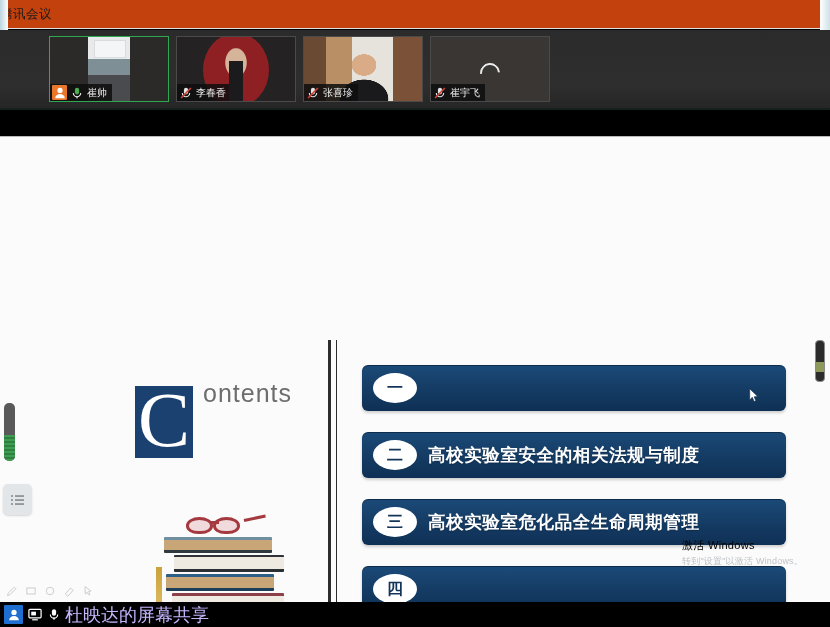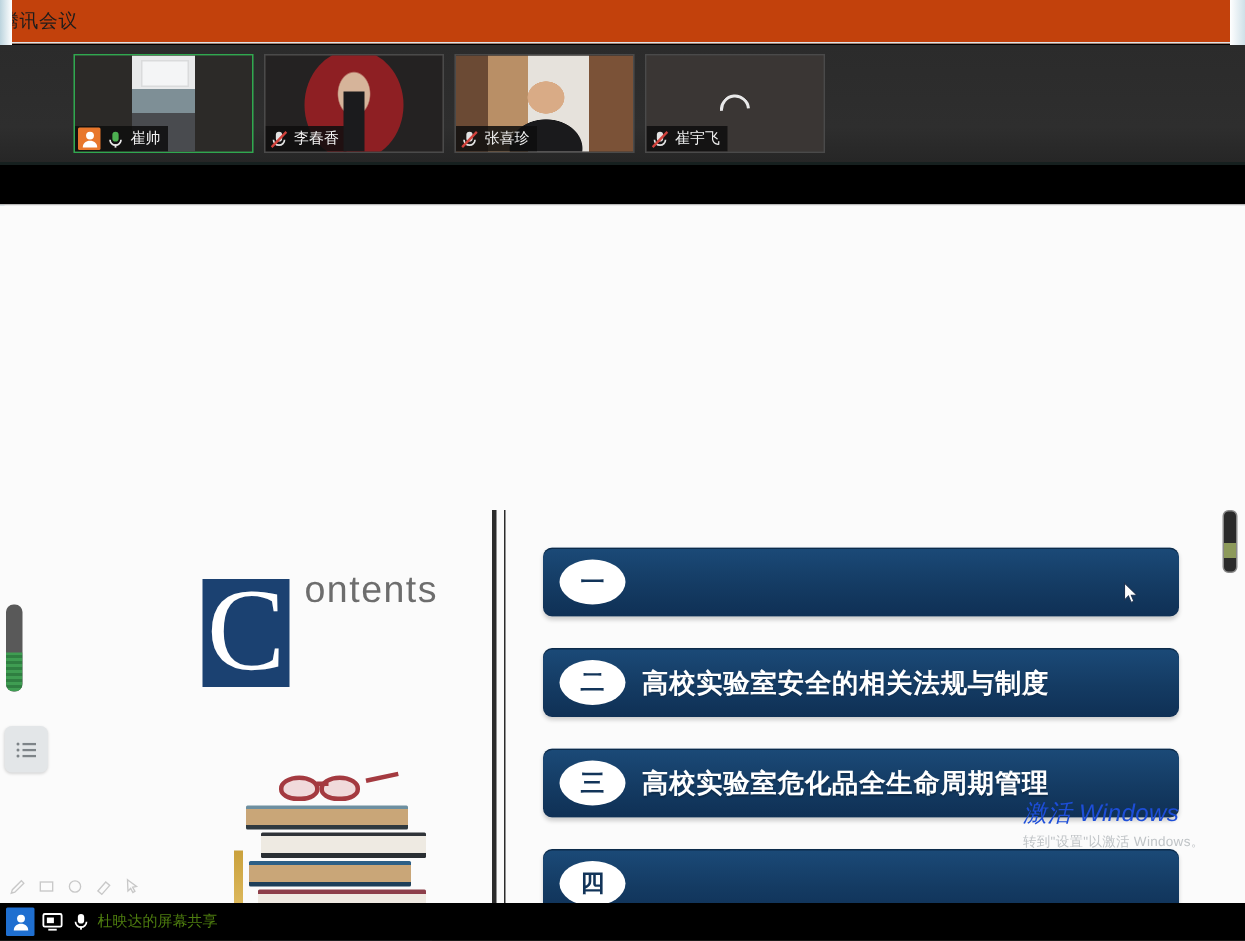--- a/index.html
+++ b/index.html
@@ -145,21 +145,21 @@
   .bar .btxt {
     margin-left:11px; color:#ffffff; font-size:17.5px; font-weight:700;
     letter-spacing:.6px; white-space:nowrap;
     font-family:"DejaVu Sans","Liberation Sans",sans-serif;
     text-shadow:0 1px 1px rgba(0,0,0,.25);
   }
 
   
   .wm { position:absolute; right:27px; bottom:34px; text-align:left; color:#c2c6c9;
         user-select:none; }
-  .wm .w1 { font-size:16px; color:#1d4ed8; letter-spacing:.3px;font-style:italic;}
+  .wm .w1 { font-size:11px; color:#000000; letter-spacing:.3px;}
   .wm .w2 { font-size:9px; color:#bfc3c6; margin-top:2px; letter-spacing:.2px;}
 
   
   .annot { position:absolute; left:6px; bottom:5px; display:flex; gap:7px; align-items:center;
            opacity:.45; }
   .annot svg { display:block; }
 
   
   .meter-l { position:absolute; left:4px; top:403px; width:11px; height:58px;
              background:#595959; border-radius:5px; overflow:hidden; }
@@ -170,21 +170,21 @@
               align-items:center; justify-content:center; box-shadow:0 1px 2px rgba(0,0,0,.15); }
   .meter-r { position:absolute; right:5px; top:340px; width:10px; height:42px;
              background:#2b2b2b; border-radius:4px; border:1px solid #8a8a8a; overflow:hidden;}
   .meter-r .fill { position:absolute; left:0; bottom:9px; width:10px; height:10px;
              background:#8d9a5b; }
 
   
   .band-bottom { position:absolute; left:0; top:602px; width:830px; height:25px; background:#000; }
   .statusbar { position:absolute; left:0; top:602px; width:830px; height:25px;
                background:#000; display:flex; align-items:center; gap:4px; padding-left:4px; }
-  .statusbar .sb-txt { color:#4d7c0f; font-size:10px; line-height:1; }
+  .statusbar .sb-txt { color:#c4b5fd; font-size:18px; line-height:1; }
   .cursor { position:absolute; left:749px; top:251px; width:10px; height:15px; }
 </style>
 </head>
 <body>
 
 <div id="app">
 
   <div class="titlebar">
     <div class="tb-edge-l"></div>
     <div class="tb-edge-r"></div>

